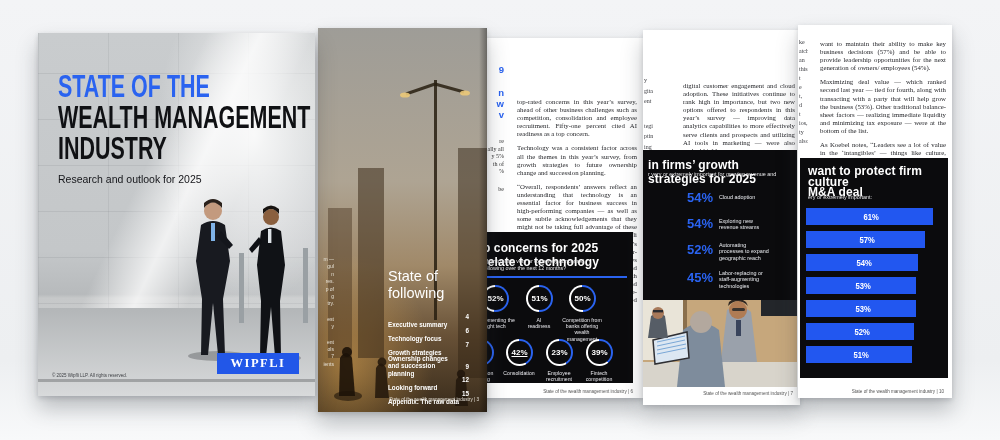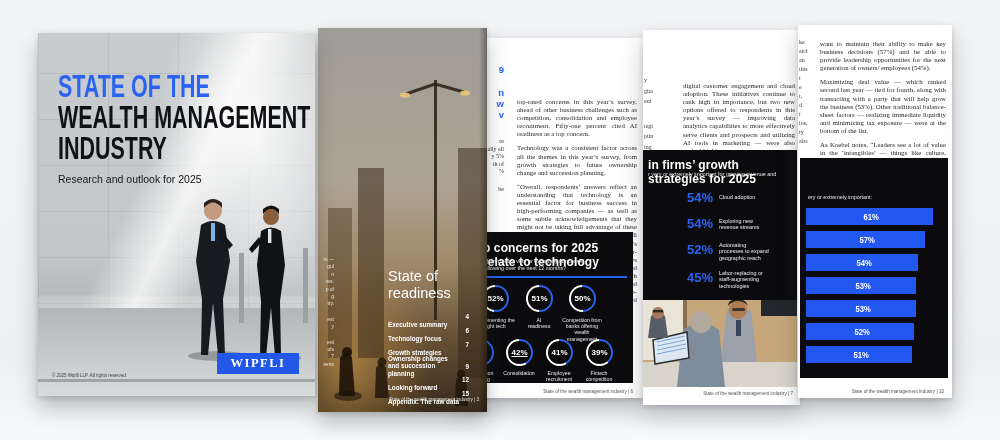--- a/index.html
+++ b/index.html
@@ -105,21 +105,21 @@
 banks offering
 wealth management</div>
 
       <div class="ring" style="left: 12px; top: 107px; background: conic-gradient(rgb(42, 99, 240) 0deg, rgb(42, 99, 240) 50%, rgb(255, 255, 255) 50%, rgb(255, 255, 255) 100%);">
           <span>%</span>
         </div>
       <div class="ring" style="left: 51px; top: 107px; background: conic-gradient(rgb(42, 99, 240) 0deg, rgb(42, 99, 240) 42%, rgb(255, 255, 255) 42%, rgb(255, 255, 255) 100%); text-decoration: underline;">
           <span>42%</span>
         </div>
       <div class="ring" style="left: 91px; top: 107px; background: conic-gradient(rgb(42, 99, 240) 0deg, rgb(42, 99, 240) 41%, rgb(255, 255, 255) 41%, rgb(255, 255, 255) 100%);">
-          <span>41%</span>
+          <span>23%</span>
         </div>
       <div class="ring" style="left: 131px; top: 107px; background: conic-gradient(rgb(42, 99, 240) 0deg, rgb(42, 99, 240) 39%, rgb(255, 255, 255) 39%, rgb(255, 255, 255) 100%);">
           <span>39%</span>
         </div>
       <div class="ring-label" style="left:2px;top:138px;white-space:pre-line;">Succession
 planning</div>
       <div class="ring-label" style="left:41px;top:138px;white-space:pre-line;">Consolidation</div>
       <div class="ring-label" style="left:81px;top:138px;white-space:pre-line;">Employee
 recruitment</div>
       <div class="ring-label" style="left:121px;top:138px;white-space:pre-line;">Fintech
@@ -202,20 +202,24 @@
       <div>ios,</div>
       <div>ty</div>
       <div>also</div>
     </div>
     <div class="abs bodytxt" style="left:22px;top:15px;width:126px;">
       <p>want to maintain their ability to make key business decisions (57%) and be able to provide leadership opportunities for the next generation of owners/ employees (54%).</p>
       <p>Maximizing deal value — which ranked second last year — tied for fourth, along with transacting with a party that will help grow the business (53%). Other traditional balance-sheet factors — realizing immediate liquidity and minimizing tax exposure — were at the bottom of the list.</p>
       <p>As Koebel notes, “Leaders see a lot of value in the ‘intangibles’ — things like culture, brand, leadership and career growth — and they want to see those investments grow in value into the next generation.”</p>
     </div>
     <div class="dbox" style="left:2px;top:133px;width:148px;height:220px;">
+      <div class="abs dbox-h" style="left:8px;top:8px;width:136px;line-height:10.5px;">
+        <div>want to protect firm culture</div>
+        <div>M&amp;A deal</div>
+      </div>
       <div class="abs dbox-s" style="left:8px;top:36px;width:136px;">ery or extremely important:</div>
       <div class="bar" style="left: 6px; top: 50px; width: 126.88px;">
           <span>61%</span>
         </div>
       <div class="bar" style="left: 6px; top: 73px; width: 118.56px;">
           <span>57%</span>
         </div>
       <div class="bar" style="left: 6px; top: 96px; width: 112.32px;">
           <span>54%</span>
         </div>
@@ -263,21 +267,21 @@
       <div>try.</div>
         <div style="margin-top:8px">est</div>
         <div>y</div>
       <div style="margin-top:8px">ent</div>
         <div>ols</div>
       <div>7</div>
         <div>ients</div>
     </div>
     <div class="abs toc-title" style="left:70px;top:240px;">
       <div>State of</div>
-      <div>readiness</div>
+      <div>following</div>
     </div>
     <div class="toc-item" style="top:285px;left:70px;">
       <span class="toc-label">Executive summary</span>
       <span class="toc-num">4</span>
     </div>
     <div class="toc-item" style="top:299px;left:70px;">
       <span class="toc-label">Technology focus</span>
       <span class="toc-num">6</span>
     </div>
     <div class="toc-item" style="top:313px;left:70px;">

